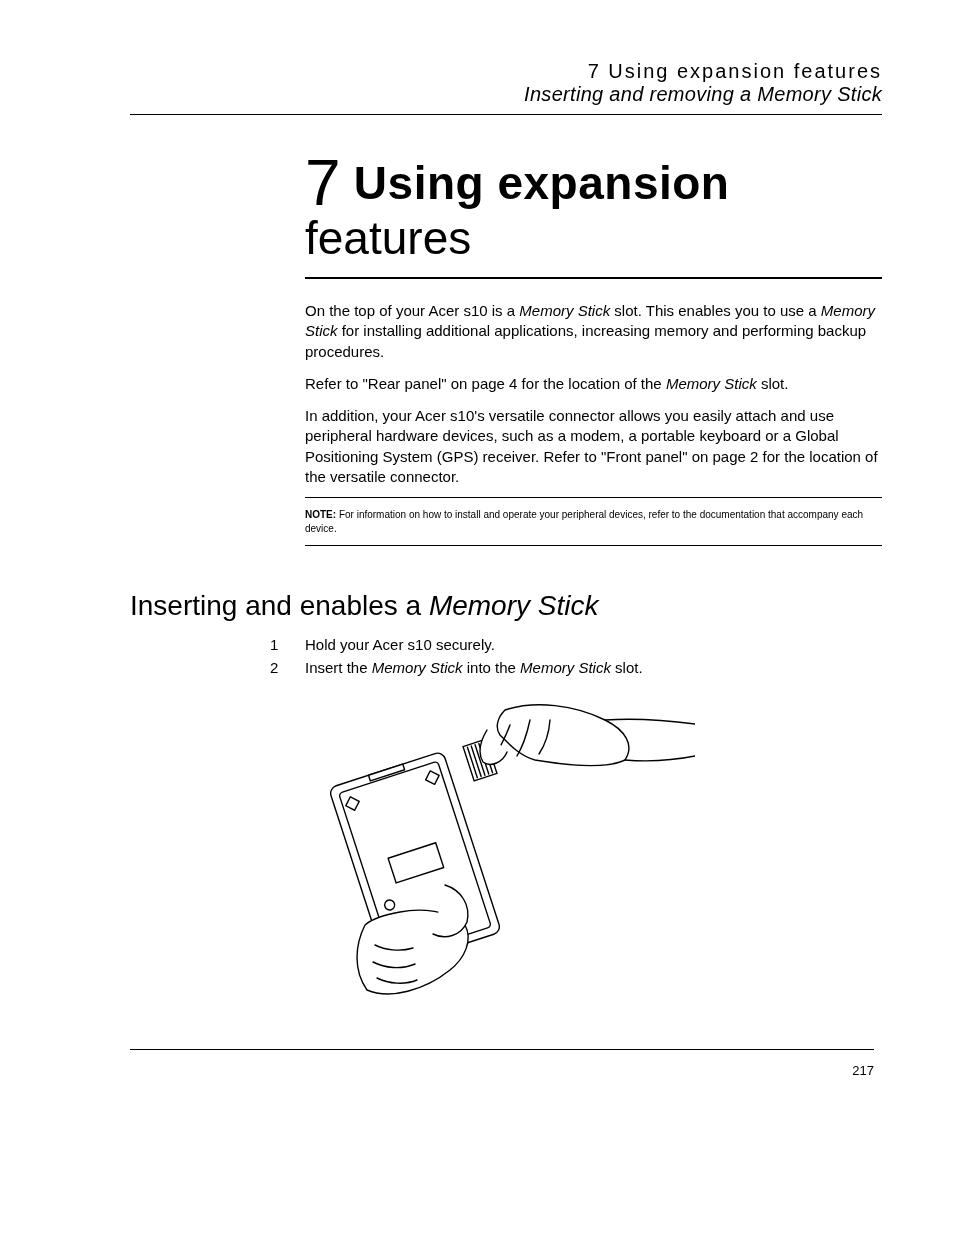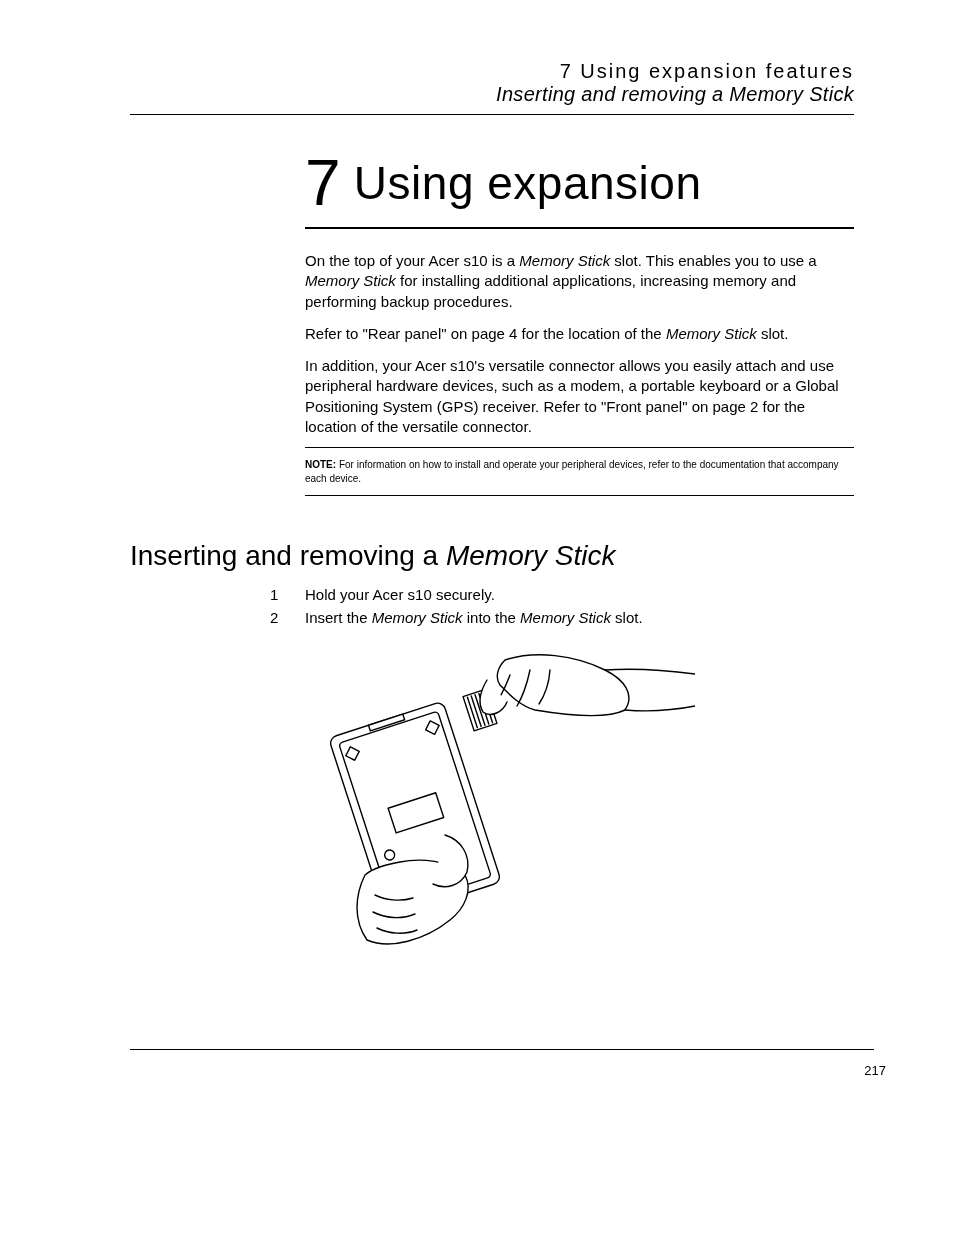--- a/index.html
+++ b/index.html
@@ -7,21 +7,21 @@
     padding: 0;
     background: #ffffff;
     font-family: "Segoe UI", "Helvetica Neue", Arial, sans-serif;
     color: #000;
   }
   .page {
     width: 954px;
     height: 1122px;
     position: relative;
     box-sizing: border-box;
-    padding: 60px 100px 40px 130px;
+    padding: 60px 72px 40px 130px;
   }
   .header-block {
     text-align: right;
     margin-right: 0;
     padding-bottom: 6px;
     margin-bottom: 30px;
   }
   .header-line1 {
     font-size: 20px;
     letter-spacing: 2px;
@@ -45,21 +45,21 @@
     font-weight: 300;
   }
   .chapter-title .big7 {
     font-size: 64px;
     font-weight: 300;
     line-height: 1;
     vertical-align: -6px;
   }
   .chapter-title .rest {
     font-size: 46px;
-    font-weight: 400;
+    font-weight: 700;
     letter-spacing: 0.5px;
   }
   .chapter-title .line2 {
     font-size: 46px;
     font-weight: 300;
     display: block;
     margin-top: -4px;
   }
   .title-rule {
     border: none;
@@ -131,38 +131,39 @@
   .footer-rule {
     border: none;
     border-top: 1px solid #000;
     position: absolute;
     left: 130px;
     right: 80px;
     bottom: 64px;
   }
   .page-number {
     position: absolute;
-    right: 68px;
+    right: 80px;
     bottom: 44px;
     font-size: 13px;
   }
 </style>
 </head>
 <body>
 
 <div class="page">
 
   <div class="header-block">
     <div class="header-line1">7 Using expansion features</div>
     <div class="header-line2">Inserting and removing a Memory Stick</div>
     <hr class="header-rule">
   </div>
 
   <div class="chapter-title">
     <span class="big7">7</span><span class="rest"> Using expansion</span>
+    <span class="line2">features</span>
   </div>
   <hr class="title-rule">
 
   <p class="body-text">
     <span>On the top of your Acer s10 is a </span><em>Memory Stick</em><span> slot. This enables you to use a </span><em>Memory Stick</em><span> for installing additional applications, increasing memory and performing backup procedures.</span>
   </p>
 
   <p class="body-text">
     <span>Refer to "Rear panel" on page 4 for the location of the </span><em>Memory Stick</em><span> slot.</span>
   </p>
@@ -170,21 +171,21 @@
 
   <p class="body-text">In addition, your Acer s10's versatile connector allows you easily attach and use peripheral hardware devices, such as a modem, a portable keyboard or a Global Positioning System (GPS) receiver. Refer to "Front panel" on page 2 for the location of the versatile connector.</p>
 
   <hr class="note-rule">
   <p class="note-text">
     <b>NOTE:</b><span>   For information on how to install and operate your peripheral devices, refer to the documentation that accompany each device.</span>
   </p>
   <hr class="note-rule">
 
   <h2 class="section-heading">
-    <span>Inserting and removing a </span><em>Memory Stick</em>
+    <span>Inserting and enables a </span><em>Memory Stick</em>
   </h2>
 
 
   <div class="ol-list">
     <div class="row">
       <div class="num">1</div>
       <div class="txt">Hold your Acer s10 securely.</div>
     </div>
     <div class="row">
       <div class="num">2</div>

